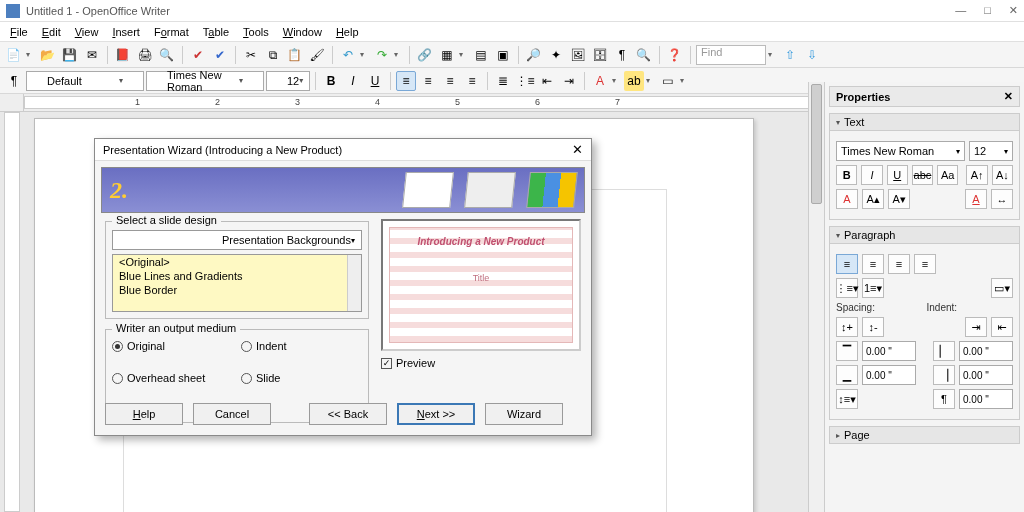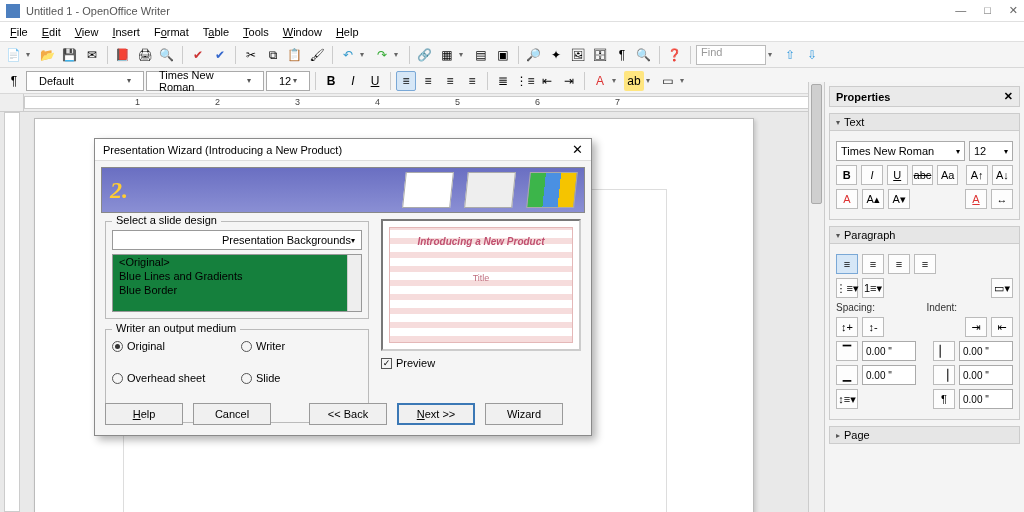--- a/index.html
+++ b/index.html
@@ -17,21 +17,21 @@
   .menubar .menu-item{padding:2px 6px;}
   .menubar .menu-item u{text-decoration:underline;}
 
   
   .toolbar{height:26px;background:#f5f5f5;border-bottom:1px solid #d8d8d8;display:flex;align-items:center;padding:0 4px;gap:2px;}
   .tb-btn{width:20px;height:20px;display:flex;align-items:center;justify-content:center;border:1px solid transparent;border-radius:2px;font-size:12px;}
   .tb-sep{width:1px;height:18px;background:#ccc;margin:0 3px;}
   .tb-dd{width:10px;font-size:8px;color:#666;}
   .tb-input{height:20px;border:1px solid #bbb;background:#fff;padding:0 4px;color:#888;}
 
-  .fmt-select{height:20px;border:1px solid #aaa;background:#fff;padding:0 12px;display:flex;align-items:center;justify-content:space-between;}
+  .fmt-select{height:20px;border:1px solid #aaa;background:#fff;padding:0 20px;display:flex;align-items:center;justify-content:space-between;}
   .fmt-select .arrow{font-size:8px;color:#555;}
 
   
   .ruler-row{height:18px;background:#eee;border-bottom:1px solid #ccc;display:flex;}
   .ruler-corner{width:24px;border-right:1px solid #ccc;}
   .ruler{flex:1;background:#fff;position:relative;margin:2px 0;border:1px solid #ccc;}
   .ruler .tick{position:absolute;top:0;font-size:9px;color:#444;}
 
   
   .workspace{position:absolute;top:112px;left:0;right:216px;bottom:0;background:#e9e9e9;overflow:hidden;}
@@ -60,21 +60,21 @@
   .dlg-banner .num{font-family:"Comic Sans MS",cursive;font-size:24px;color:#ffcc33;font-weight:bold;font-style:italic;}
   .dlg-banner .b-icon{width:48px;height:36px;background:#fff;border:1px solid #aaa;transform:skewX(-6deg);}
   .dlg-banner .b-icon.stack{background:#eee;}
   .dlg-banner .b-icon.slides{background:linear-gradient(90deg,#3cb54a 33%,#4a90e2 33% 66%,#f5c400 66%);}
   .dlg-body{display:flex;padding:0 10px;gap:12px;}
   .dlg-left{flex:1;}
   .dlg-right{width:200px;}
   .groupbox{border:1px solid #bbb;margin-top:2px;position:relative;padding:8px 6px 6px;}
   .groupbox .legend{position:absolute;top:-8px;left:6px;background:#f5f5f5;padding:0 4px;font-size:11px;}
   .gb-select{height:20px;border:1px solid #999;background:#fff;display:flex;align-items:center;justify-content:flex-end;padding:0 6px;}
-  .gb-list{height:58px;border:1px solid #999;background:#15803d;margin-top:4px;overflow:hidden;position:relative;}
+  .gb-list{height:58px;border:1px solid #999;background:#fef9c3;margin-top:4px;overflow:hidden;position:relative;}
   .gb-list .item{padding:1px 6px;font-size:11px;}
   .gb-list .scroll{position:absolute;right:0;top:0;bottom:0;width:14px;background:#eee;border-left:1px solid #ccc;}
   .radio-grid{display:grid;grid-template-columns:1fr 1fr;gap:20px 8px;margin-top:2px;}
   .radio{display:flex;align-items:center;gap:4px;font-size:11px;}
   .radio .r{width:11px;height:11px;border:1px solid #555;border-radius:50%;display:flex;align-items:center;justify-content:center;}
   .radio .r.checked::after{content:"";width:5px;height:5px;background:#333;border-radius:50%;}
   .preview-box{height:132px;border:2px inset #ccc;background:#fff;padding:6px;}
   .preview-slide{height:100%;background:repeating-linear-gradient(0deg,#f6dcdc 0 6px,#fff 6px 14px);border:1px solid #e4b8b8;display:flex;flex-direction:column;align-items:center;padding:8px;}
   .preview-slide .p-title{color:#c05070;font-style:italic;font-weight:bold;font-size:10px;margin-bottom:26px;}
   .preview-slide .p-sub{color:#c07080;font-size:9px;}
@@ -345,21 +345,21 @@
       </div>
       <div class="groupbox" style="margin-top:10px">
         <div class="legend">Writer an output medium</div>
         <div class="radio-grid">
           <label class="radio">
               <span class="r checked"></span>
               <span>Original</span>
             </label>
           <label class="radio">
               <span class="r"></span>
-              <span>Writer</span>
+              <span>Indent</span>
             </label>
           <label class="radio">
               <span class="r"></span>
               <span>Overhead sheet</span>
             </label>
           <label class="radio">
               <span class="r"></span>
               <span>Slide</span>
             </label>
           <label class="radio">

